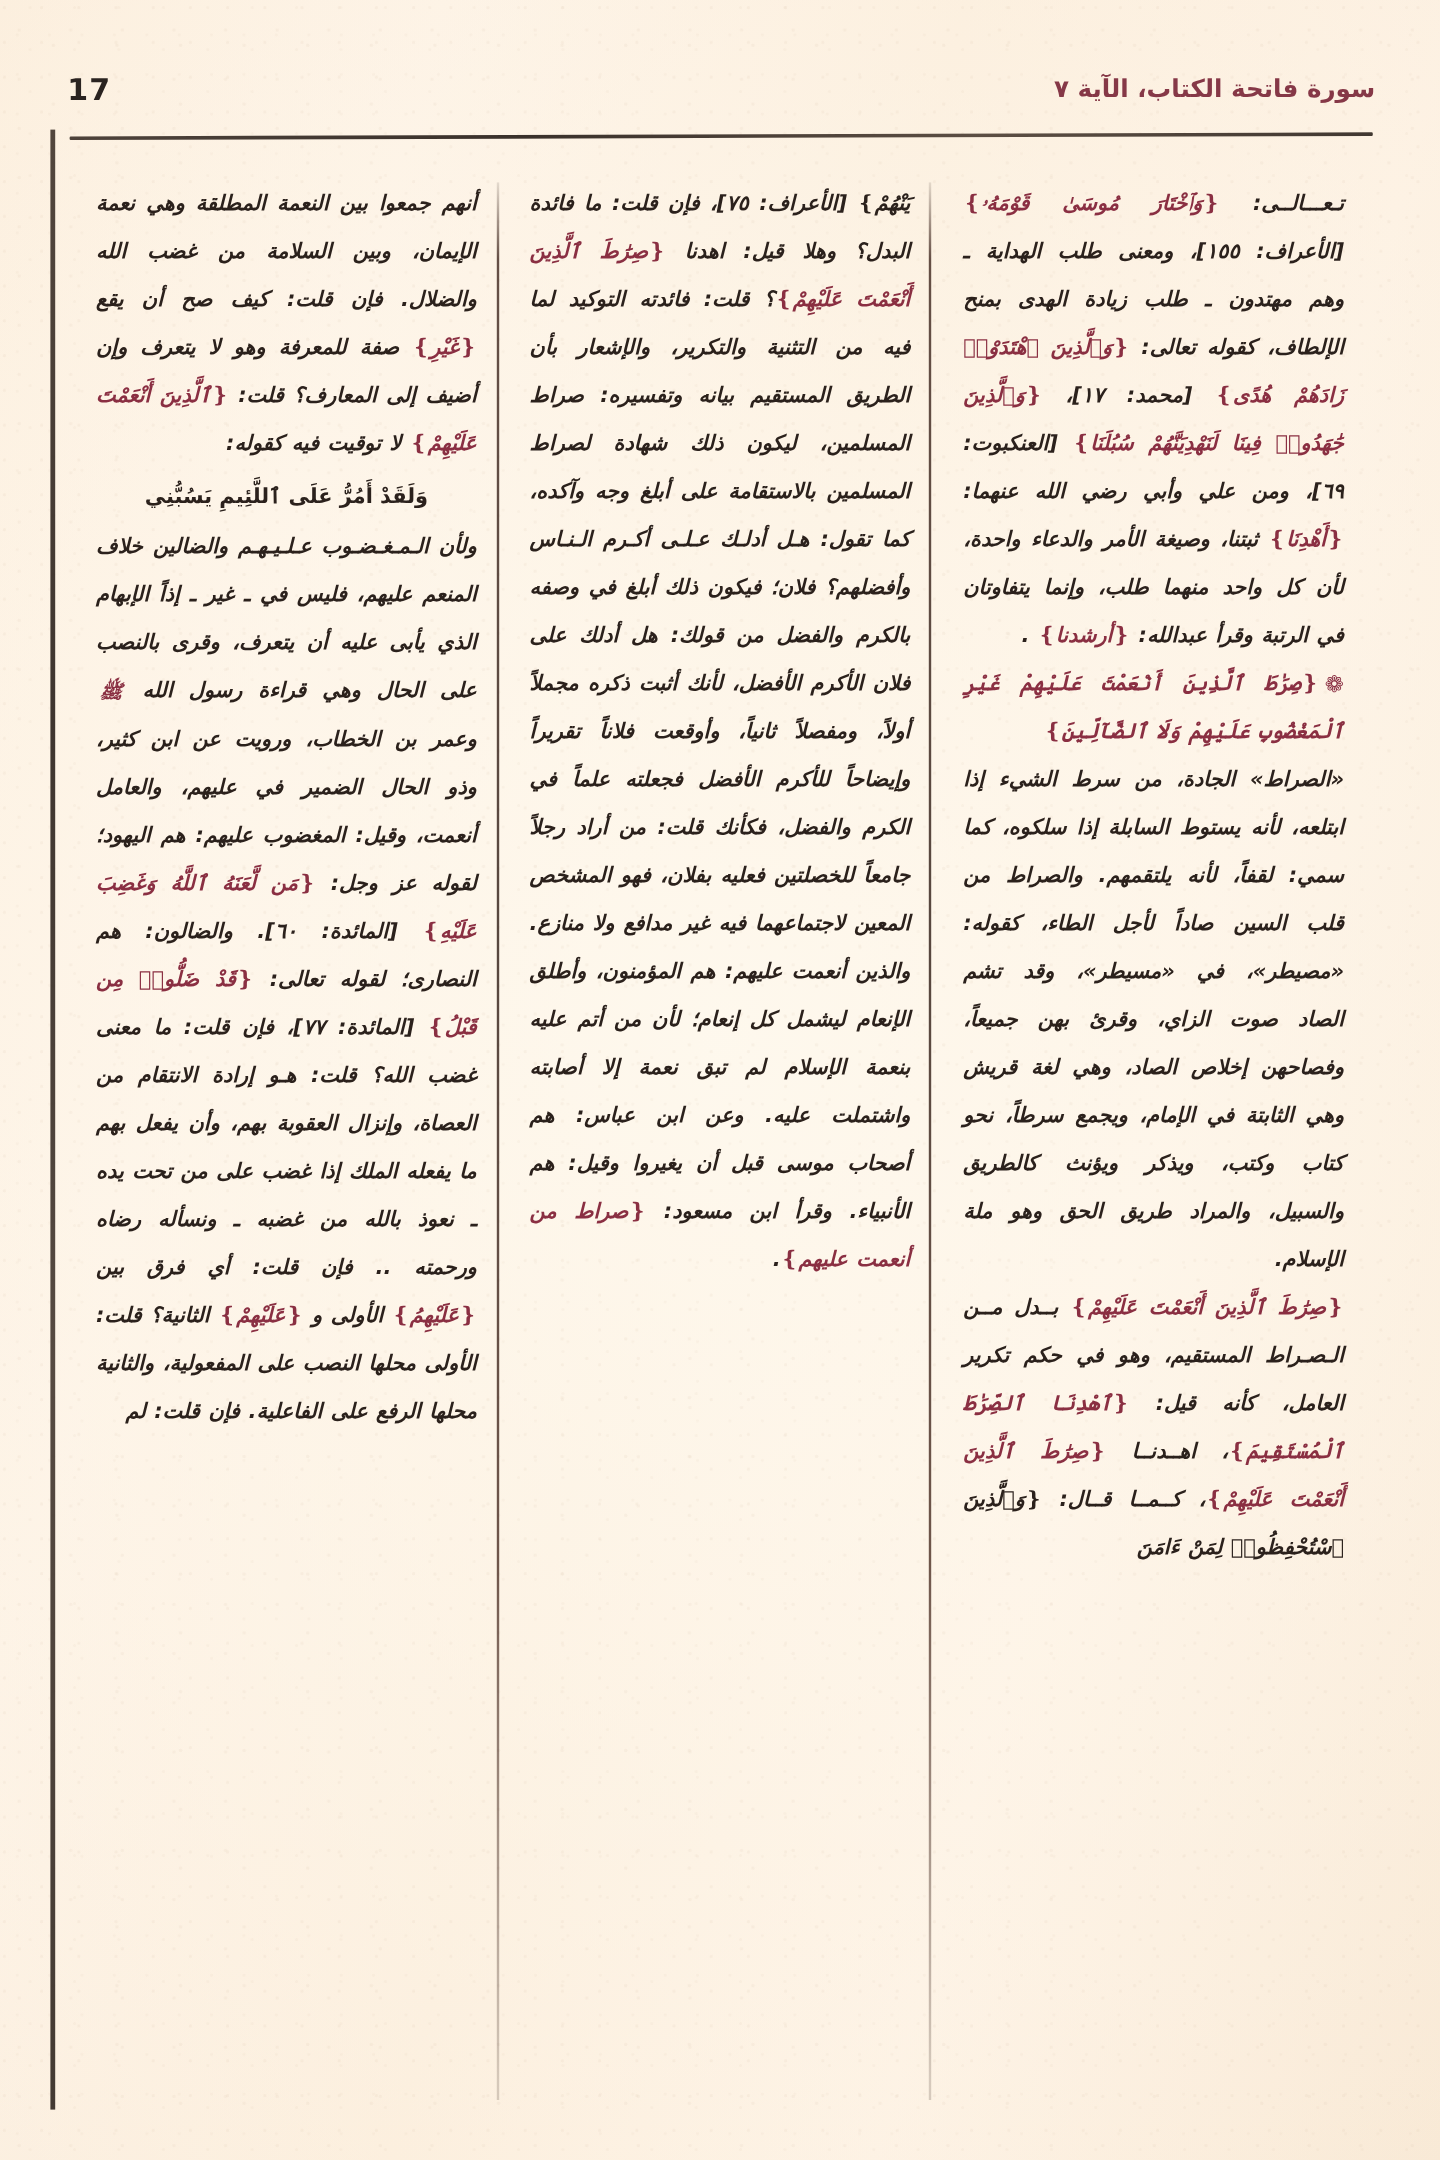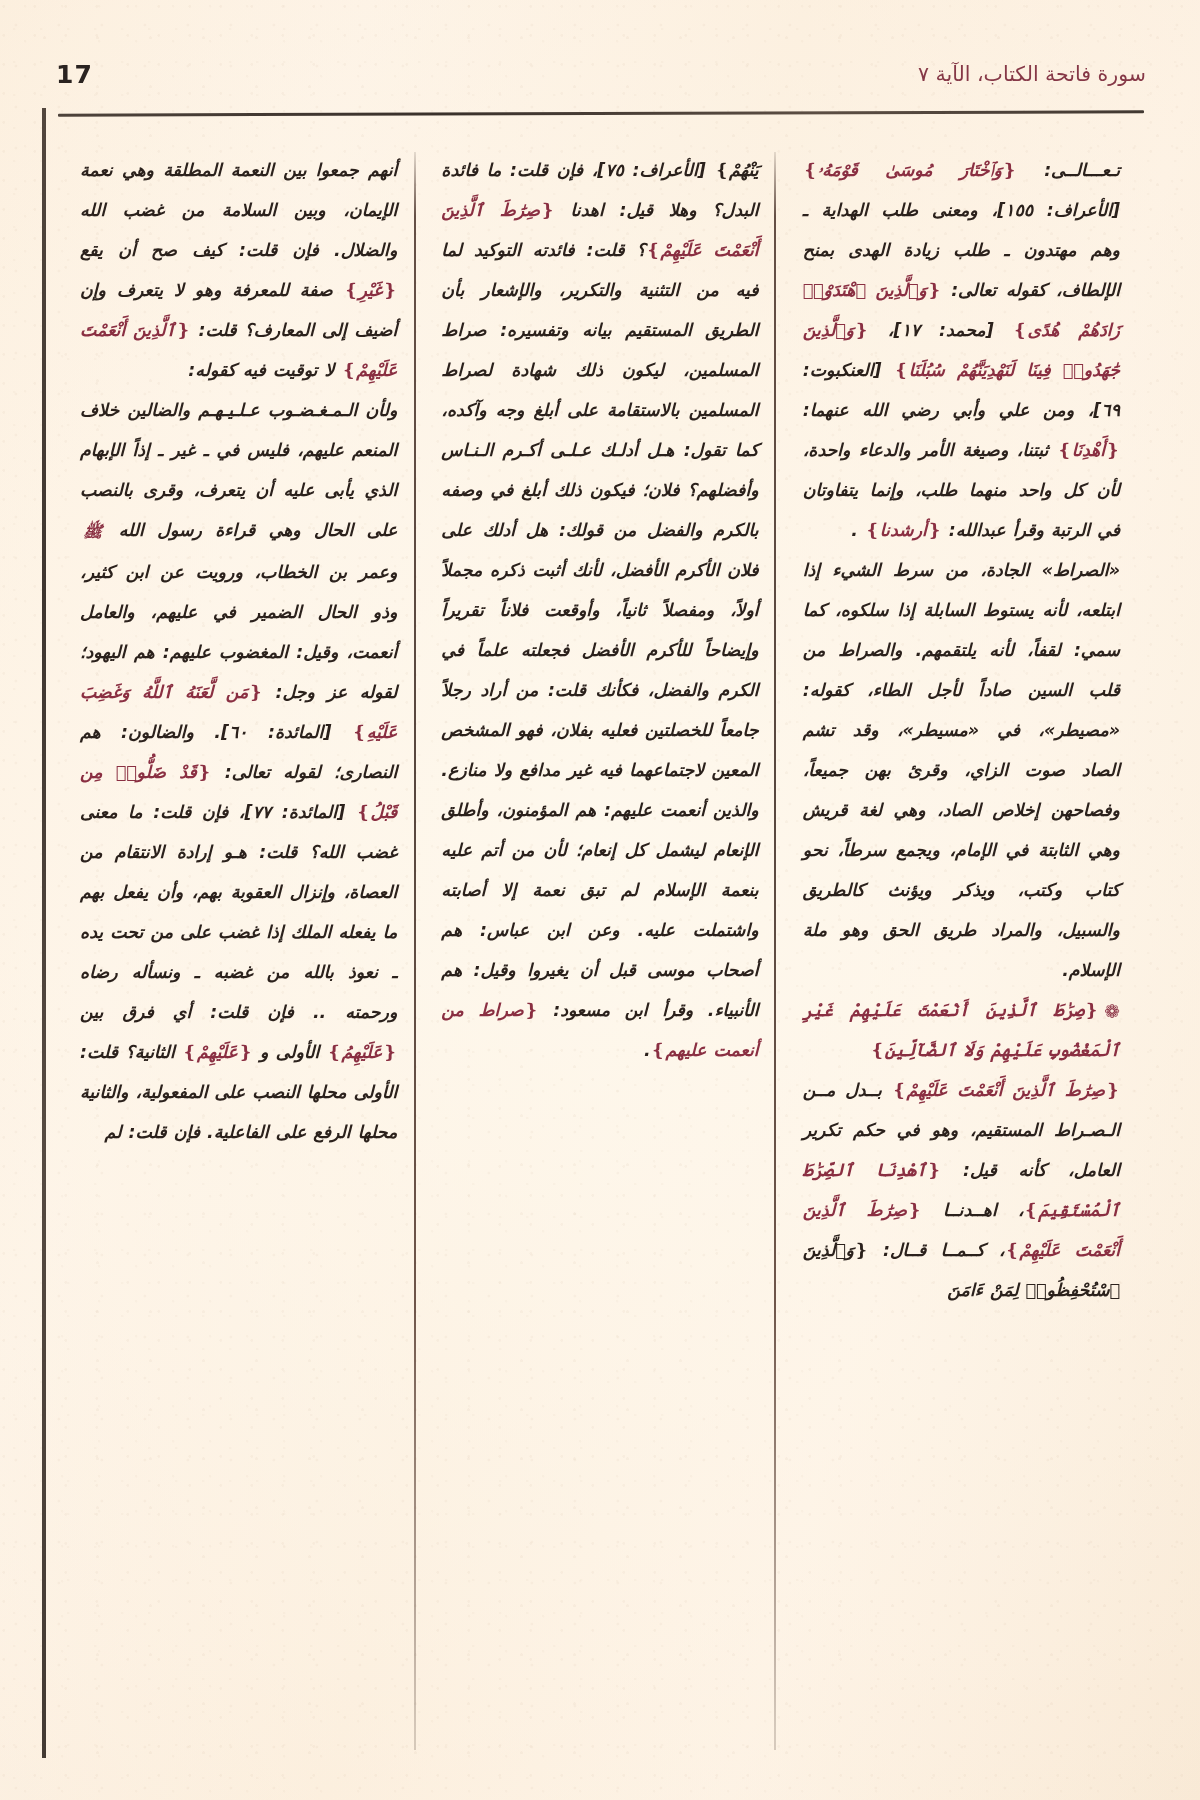--- a/index.html
+++ b/index.html
@@ -45,21 +45,21 @@
     top: 62px;
     right: 48px;
     left: 48px;
     height: 52px;
   }
   .header-title {
     position: absolute;
     right: 6px;
     top: 0;
     font-size: 20.5px;
-    font-weight: 400;
+    font-weight: 700;
     letter-spacing: 0.4px;
     color: #7d2b3c;
     white-space: nowrap;
     opacity: 0.93;
     filter: blur(0.22px);
   }
   .page-number {
     position: absolute;
     left: 8px;
     top: -2px;
@@ -193,30 +193,31 @@
 
   <div class="margin-rule"></div>
 
   <div class="columns">
 
     <div class="col-divider divider-1"></div>
     <div class="col-divider divider-2"></div>
 
     <div class="col">
       <p class="p">تـعـــالــى: <span class="q"><span class="br">❴</span>وَٱخْتَارَ مُوسَىٰ قَوْمَهُۥ<span class="br">❵</span></span> <span class="ref">[الأعراف: ١٥٥]</span>، ومعنى طلب الهداية ـ وهم مهتدون ـ طلب زيادة الهدى بمنح الإلطاف، كقوله تعالى: <span class="q"><span class="br">❴</span>وَٱلَّذِينَ ٱهْتَدَوْا۟ زَادَهُمْ هُدًى<span class="br">❵</span></span> <span class="ref">[محمد: ١٧]</span>، <span class="q"><span class="br">❴</span>وَٱلَّذِينَ جَٰهَدُوا۟ فِينَا لَنَهْدِيَنَّهُمْ سُبُلَنَا<span class="br">❵</span></span> <span class="ref">[العنكبوت: ٦٩]</span>، ومن علي وأبي رضي الله عنهما: <span class="q"><span class="br">❴</span>أَهْدِنَا<span class="br">❵</span></span> ثبتنا، وصيغة الأمر والدعاء واحدة، لأن كل واحد منهما طلب، وإنما يتفاوتان في الرتبة وقرأ عبدالله: <span class="q"><span class="br">❴</span>أرشدنا<span class="br">❵</span></span> .</p>
-      <p class="p">«الصراط» الجادة، من سرط الشيء إذا ابتلعه، لأنه يستوط السابلة إذا سلكوه، كما سمي: لقفاً، لأنه يلتقمهم. والصراط من قلب السين صاداً لأجل الطاء، كقوله: «مصيطر»، في «مسيطر»، وقد تشم الصاد صوت الزاي، وقرئ بهن جميعاً، وفصاحهن إخلاص الصاد، وهي لغة قريش وهي الثابتة في الإمام، ويجمع سرطاً، نحو كتاب وكتب، ويذكر ويؤنث كالطريق والسبيل، والمراد طريق الحق وهو ملة الإسلام.</p>
       <p class="p">
         <span class="flower">❁</span><span><span class="q"><span class="br">❴</span>صِرَٰطَ ٱلَّذِينَ أَنْعَمْتَ عَلَيْهِمْ غَيْرِ ٱلْمَغْضُوبِ عَلَيْهِمْ وَلَا ٱلضَّآلِّينَ<span class="br">❵</span></span></span>
       </p>
+      <p class="p">«الصراط» الجادة، من سرط الشيء إذا ابتلعه، لأنه يستوط السابلة إذا سلكوه، كما سمي: لقفاً، لأنه يلتقمهم. والصراط من قلب السين صاداً لأجل الطاء، كقوله: «مصيطر»، في «مسيطر»، وقد تشم الصاد صوت الزاي، وقرئ بهن جميعاً، وفصاحهن إخلاص الصاد، وهي لغة قريش وهي الثابتة في الإمام، ويجمع سرطاً، نحو كتاب وكتب، ويذكر ويؤنث كالطريق والسبيل، والمراد طريق الحق وهو ملة الإسلام.</p>
       <p class="p"><span class="q"><span class="br">❴</span>صِرَٰطَ ٱلَّذِينَ أَنْعَمْتَ عَلَيْهِمْ<span class="br">❵</span></span> بــدل مــن الـصـراط المستقيم، وهو في حكم تكرير العامل، كأنه قيل: <span class="q"><span class="br">❴</span>ٱهْدِنَا ٱلصِّرَٰطَ ٱلْمُسْتَقِيمَ<span class="br">❵</span></span>، اهــدنــا <span class="q"><span class="br">❴</span>صِرَٰطَ ٱلَّذِينَ أَنْعَمْتَ عَلَيْهِمْ<span class="br">❵</span></span>، كــمــا قــال: ❴وَٱلَّذِينَ ٱسْتُحْفِظُوا۟ لِمَنْ ءَامَنَ</p>
     </div>
 
     <div class="col">
       <p class="p">يَنْهُمْ❵ <span class="ref">[الأعراف: ٧٥]</span>، فإن قلت: ما فائدة البدل؟ وهلا قيل: اهدنا <span class="q"><span class="br">❴</span>صِرَٰطَ ٱلَّذِينَ أَنْعَمْتَ عَلَيْهِمْ<span class="br">❵</span></span>؟ قلت: فائدته التوكيد لما فيه من التثنية والتكرير، والإشعار بأن الطريق المستقيم بيانه وتفسيره: صراط المسلمين، ليكون ذلك شهادة لصراط المسلمين بالاستقامة على أبلغ وجه وآكده، كما تقول: هـل أدلـك عـلـى أكـرم الـنـاس وأفضلهم؟ فلان؛ فيكون ذلك أبلغ في وصفه بالكرم والفضل من قولك: هل أدلك على فلان الأكرم الأفضل، لأنك أثبت ذكره مجملاً أولاً، ومفصلاً ثانياً، وأوقعت فلاناً تقريراً وإيضاحاً للأكرم الأفضل فجعلته علماً في الكرم والفضل، فكأنك قلت: من أراد رجلاً جامعاً للخصلتين فعليه بفلان، فهو المشخص المعين لاجتماعهما فيه غير مدافع ولا منازع. والذين أنعمت عليهم: هم المؤمنون، وأطلق الإنعام ليشمل كل إنعام؛ لأن من أتم عليه بنعمة الإسلام لم تبق نعمة إلا أصابته واشتملت عليه. وعن ابن عباس: هم أصحاب موسى قبل أن يغيروا وقيل: هم الأنبياء. وقرأ ابن مسعود: <span class="q"><span class="br">❴</span>صراط من أنعمت عليهم<span class="br">❵</span></span>.</p>
     </div>
 
     <div class="col">
       <p class="p">أنهم جمعوا بين النعمة المطلقة وهي نعمة الإيمان، وبين السلامة من غضب الله والضلال. فإن قلت: كيف صح أن يقع <span class="q"><span class="br">❴</span>غَيْرِ<span class="br">❵</span></span> صفة للمعرفة وهو لا يتعرف وإن أضيف إلى المعارف؟ قلت: <span class="q"><span class="br">❴</span>ٱلَّذِينَ أَنْعَمْتَ عَلَيْهِمْ<span class="br">❵</span></span> لا توقيت فيه كقوله:</p>
+      <p class="verse">وَلَقَدْ أَمُرُّ عَلَى ٱللَّئِيمِ يَسُبُّنِي</p>
       <p class="p">ولأن الـمـغـضـوب عـلـيـهـم والضالين خلاف المنعم عليهم، فليس في ـ غير ـ إذاً الإبهام الذي يأبى عليه أن يتعرف، وقرى بالنصب على الحال وهي قراءة رسول الله <span class="sallam">ﷺ</span> وعمر بن الخطاب، ورويت عن ابن كثير، وذو الحال الضمير في عليهم، والعامل أنعمت، وقيل: المغضوب عليهم: هم اليهود؛ لقوله عز وجل: <span class="q"><span class="br">❴</span>مَن لَّعَنَهُ ٱللَّهُ وَغَضِبَ عَلَيْهِ<span class="br">❵</span></span> <span class="ref">[المائدة: ٦٠]</span>. والضالون: هم النصارى؛ لقوله تعالى: <span class="q"><span class="br">❴</span>قَدْ ضَلُّوا۟ مِن قَبْلُ<span class="br">❵</span></span> <span class="ref">[المائدة: ٧٧]</span>، فإن قلت: ما معنى غضب الله؟ قلت: هـو إرادة الانتقام من العصاة، وإنزال العقوبة بهم، وأن يفعل بهم ما يفعله الملك إذا غضب على من تحت يده ـ نعوذ بالله من غضبه ـ ونسأله رضاه ورحمته .. فإن قلت: أي فرق بين <span class="q"><span class="br">❴</span>عَلَيْهِمُ<span class="br">❵</span></span> الأولى و <span class="q"><span class="br">❴</span>عَلَيْهِمْ<span class="br">❵</span></span> الثانية؟ قلت: الأولى محلها النصب على المفعولية، والثانية محلها الرفع على الفاعلية. فإن قلت: لم</p>
     </div>
 
   </div>
 </div>
 
 </body></html>

